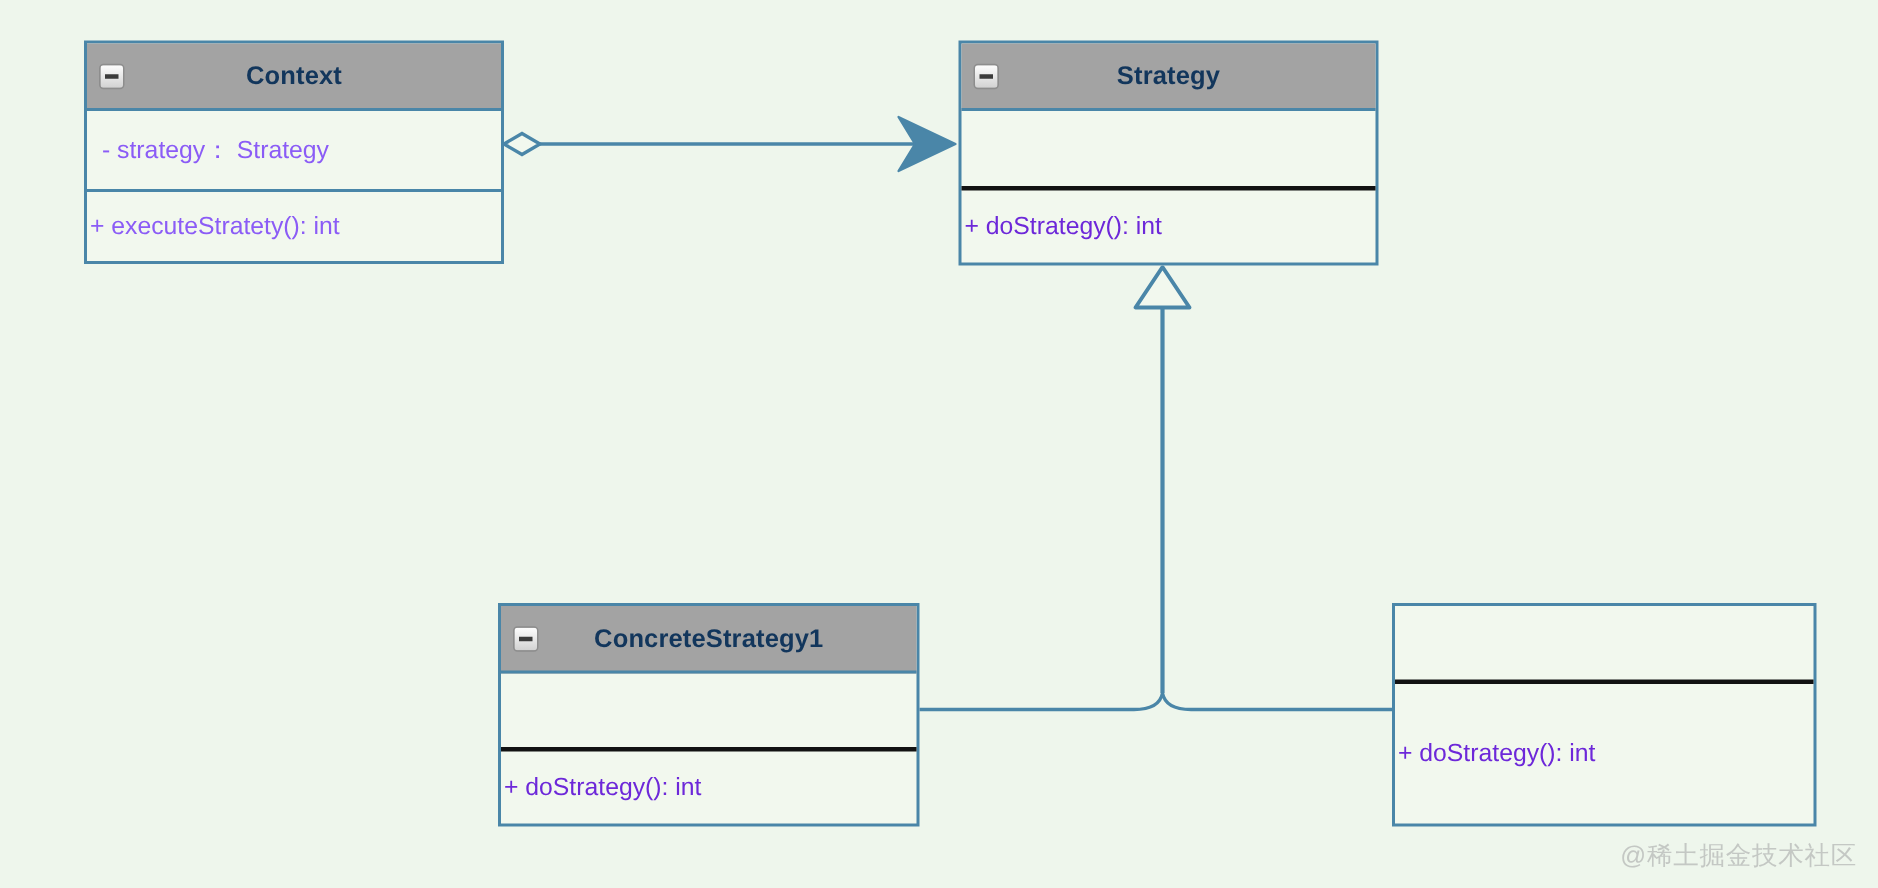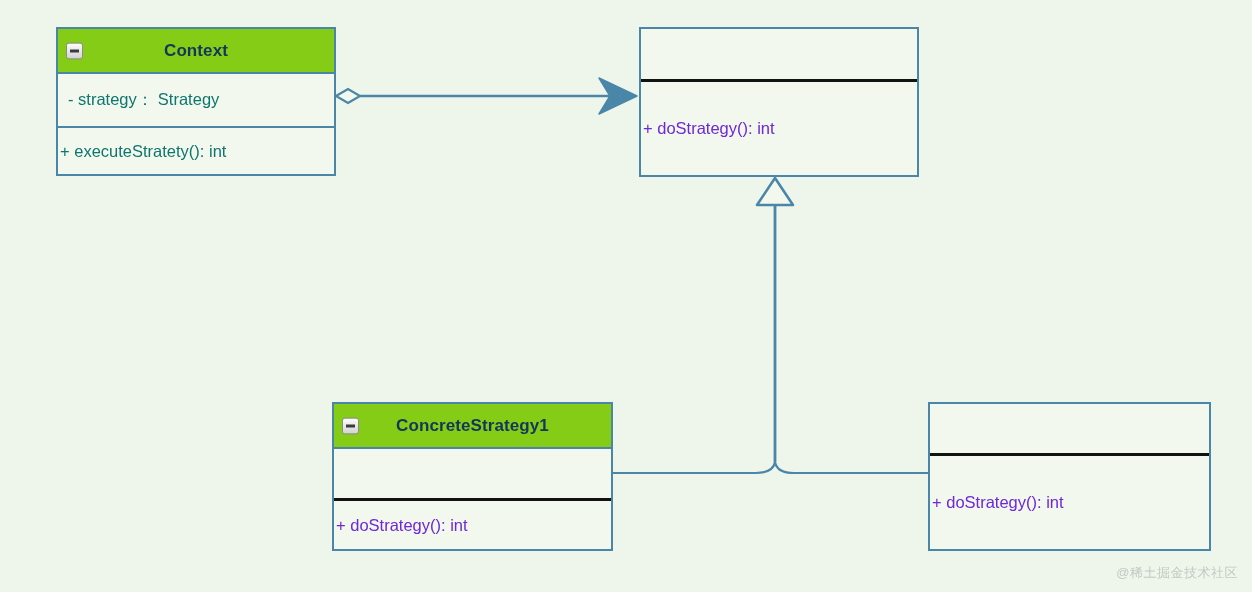--- a/index.html
+++ b/index.html
@@ -26,21 +26,21 @@
   .uml-class {
     position: absolute;
     box-sizing: border-box;
     border: 2px solid #4a86a8;
     background: #f2f8ee;
     display: flex;
     flex-direction: column;
   }
   .class-header {
     position: relative;
-    background: #84cc16;
+    background: #a3a3a3;
     border-bottom: 2px solid #4a86a8;
     display: flex;
     align-items: center;
     justify-content: center;
     flex: 0 0 auto;
   }
   .collapse-icon {
     position: absolute;
     left: 8px;
     top: 50%;
@@ -81,31 +81,31 @@
     border-bottom: 3px solid #121212;
   }
   .method-section {
     flex: 1 1 auto;
     display: flex;
     align-items: center;
     padding-left: 2px;
   }
   .member-text {
     font-size: 16.5px;
-    color: #0f766e;
+    color: #8b5cf6;
     white-space: nowrap;
   }
   .member-text.dark {
     color: #6d28d9;
   }
   .watermark {
     position: absolute;
     right: 14px;
     bottom: 10px;
-    font-size: 13px;
+    font-size: 17px;
     color: #c4c8c4;
     white-space: nowrap;
     letter-spacing: 0.5px;
   }
 </style>
 </head>
 <body>
 
 <div id="canvas">
 
@@ -134,20 +134,26 @@
     </div>
     <div class="attr-section divider-thin" style="height:52px;">
       <span class="member-text">- strategy： Strategy</span>
     </div>
     <div class="method-section">
       <span class="member-text">+ executeStratety(): int</span>
     </div>
   </div>
 
   <div class="uml-class" style="left:639px; top:27px; width:280px; height:150px;">
+    <div class="class-header" style="height:43px;">
+      <span class="collapse-icon">
+          <i></i>
+        </span>
+      <span class="class-title">Strategy</span>
+    </div>
     <div class="attr-section divider-thick" style="height:50px;"></div>
     <div class="method-section">
       <span class="member-text dark">+ doStrategy(): int</span>
     </div>
   </div>
 
   <div class="uml-class" style="left:332px; top:402px; width:281px; height:149px;">
     <div class="class-header" style="height:43px;">
       <span class="collapse-icon">
           <i></i>

